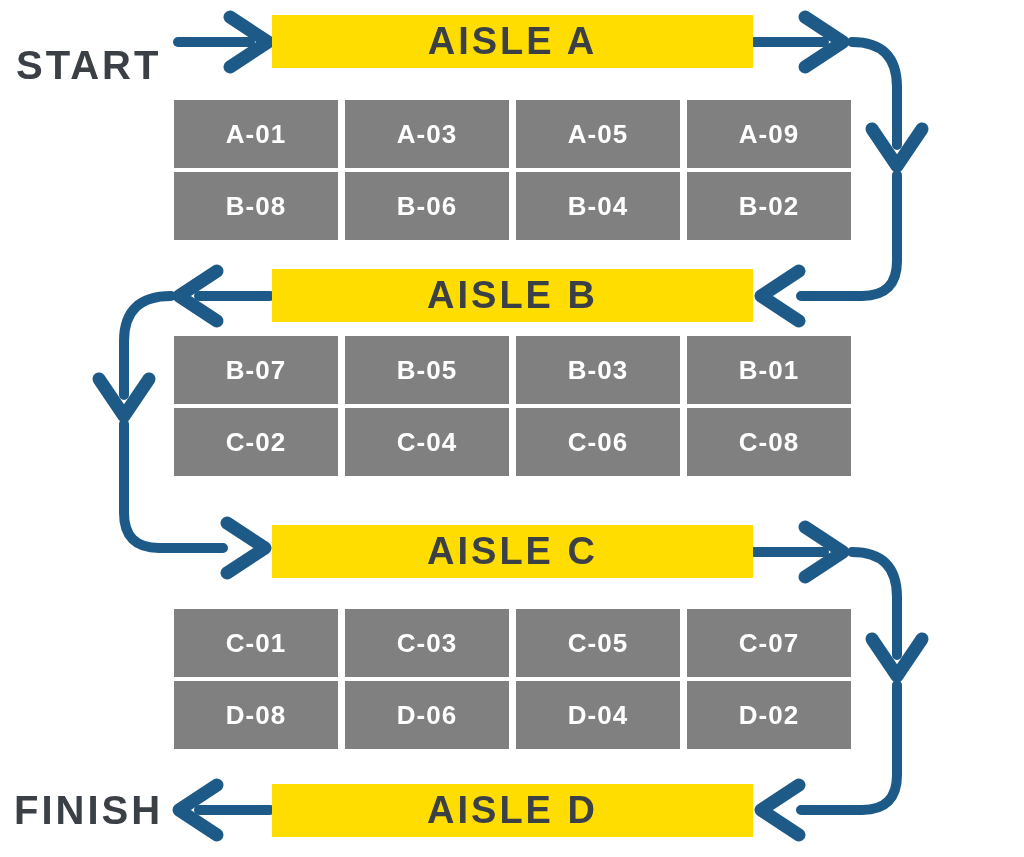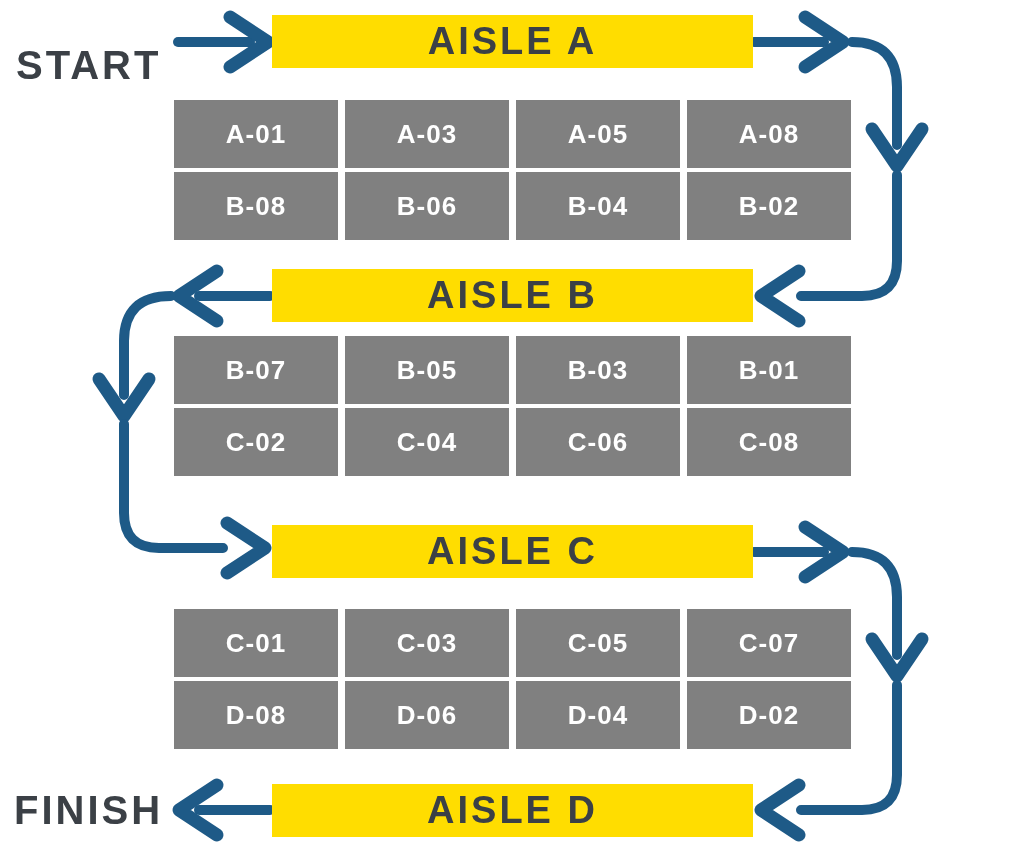--- a/index.html
+++ b/index.html
@@ -106,21 +106,21 @@
 
   <div class="aisle-banner" id="banner-a">AISLE A</div>
   <div class="aisle-banner" id="banner-b">AISLE B</div>
   <div class="aisle-banner" id="banner-d">AISLE D</div>
   <div class="aisle-banner" id="banner-c">AISLE C</div>
 
   <div class="shelf-grid" id="grid-1">
     <div class="shelf-cell">A-01</div>
     <div class="shelf-cell">A-03</div>
     <div class="shelf-cell">A-05</div>
-    <div class="shelf-cell">A-08</div>
+    <div class="shelf-cell">A-09</div>
     <div class="shelf-cell">B-08</div>
     <div class="shelf-cell">B-06</div>
     <div class="shelf-cell">B-04</div>
     <div class="shelf-cell">B-02</div>
   </div>
 
   <div class="shelf-grid" id="grid-2">
     <div class="shelf-cell">B-07</div>
     <div class="shelf-cell">B-05</div>
     <div class="shelf-cell">B-03</div>

